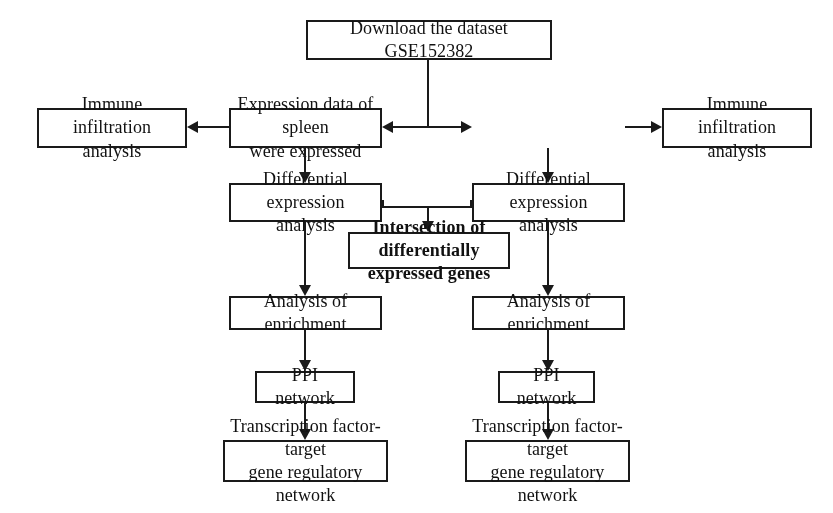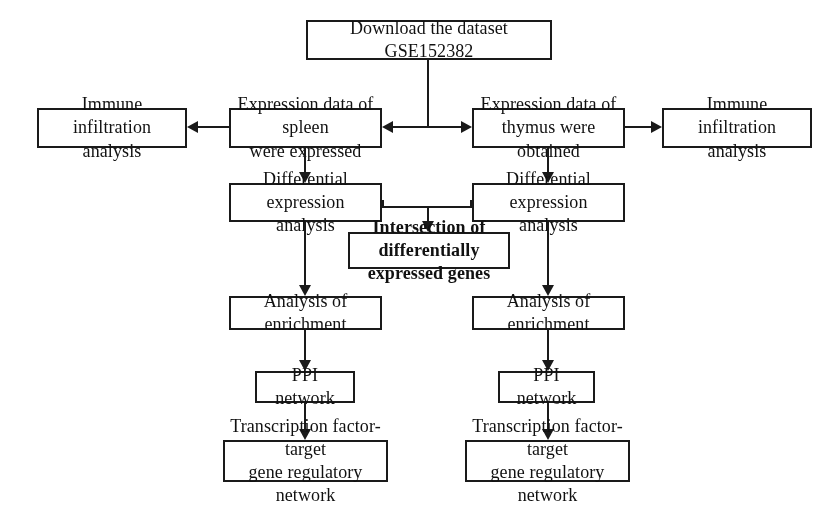--- a/index.html
+++ b/index.html
@@ -82,26 +82,20 @@
     </div>
   </div>
 
   <div class="node" style="left:229px; top:108px; width:153px; height:40px;">
     <div>
       <span>Expression data of spleen</span>
       <span>were expressed</span>
     </div>
   </div>
 
-  <div class="node" style="left:472px; top:108px; width:153px; height:40px;">
-    <div>
-      <span>Expression data of</span>
-      <span>thymus were obtained</span>
-    </div>
-  </div>
 
   <div class="node" style="left:662px; top:108px; width:150px; height:40px;">
     <div>
       <span>Immune infiltration</span>
       <span>analysis</span>
     </div>
   </div>
 
   <div class="edge h" style="left:198px; top:126px; width:31px;"></div>
   <div class="arrow left" style="left:187px; top:121px;"></div>

